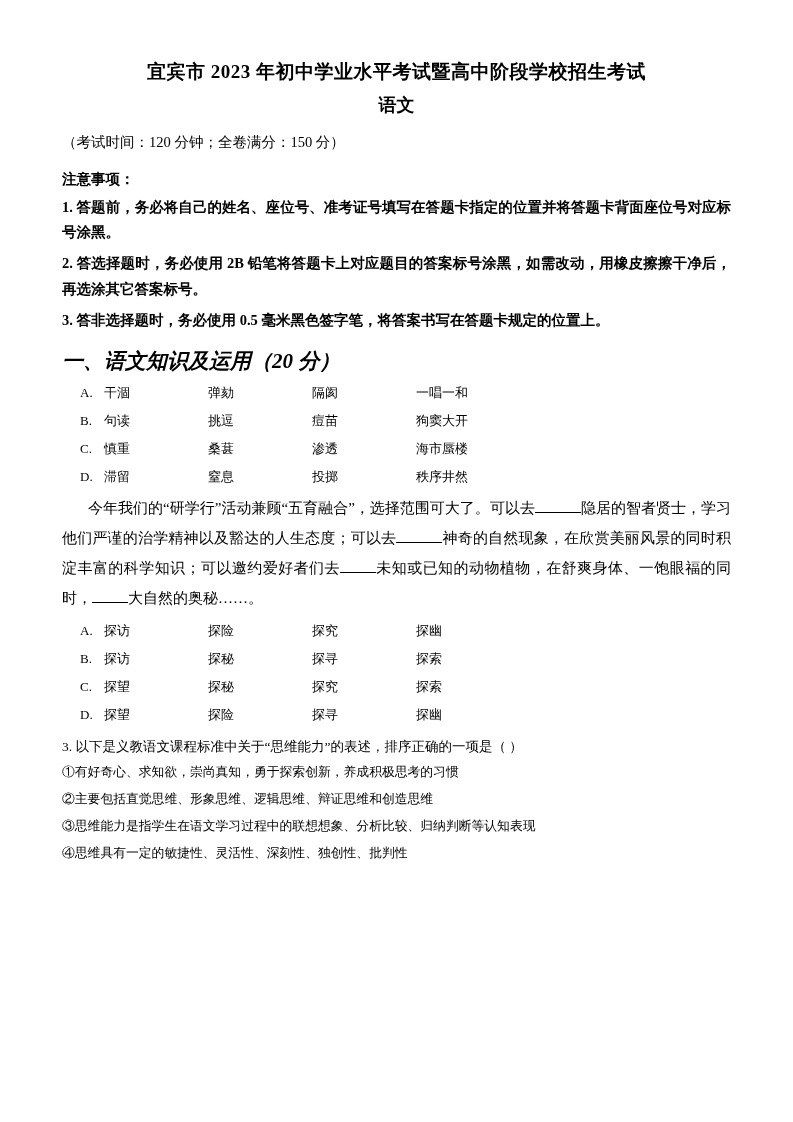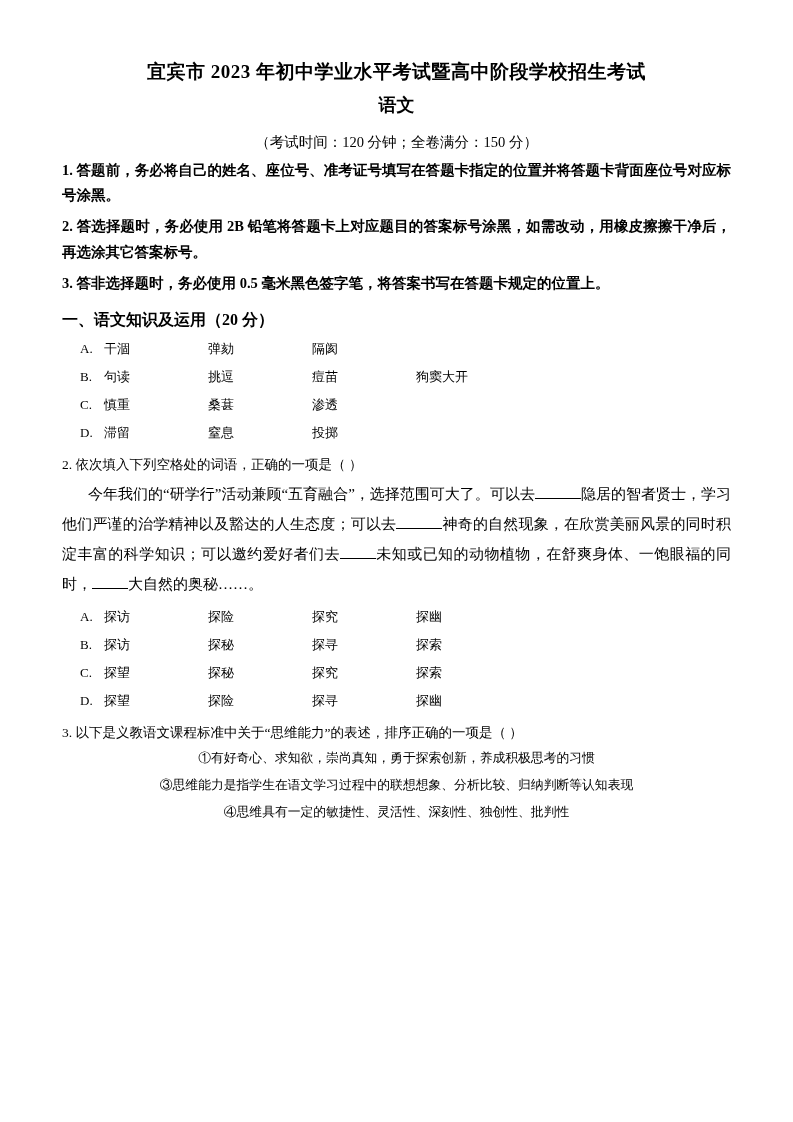--- a/index.html
+++ b/index.html
@@ -29,40 +29,40 @@
     line-height: 1.5;
     margin: 0 0 2px 0;
   }
   .doc-subject {
     text-align: center;
     font-size: 18px;
     font-weight: bold;
     margin: 6px 0 0 0;
   }
   .doc-exam-info {
-    text-align: center;
     font-size: 14.5px;
     margin: 16px 0 0 0;
   }
   .notice-head {
     font-size: 14.5px;
     font-weight: bold;
     margin: 18px 0 0 0;
   }
   .notice-item {
     font-size: 14.5px;
     font-weight: bold;
     line-height: 1.75;
     margin: 6px 0 0 0;
     text-align: justify;
   }
   .section-head {
-    font-size: 16px;
+    font-size: 21px;
     font-weight: bold;
     margin: 14px 0 4px 0;
+    font-style: italic;
   }
   .question {
     font-size: 13.5px;
     line-height: 1.8;
     margin: 6px 0 0 0;
   }
   .passage {
     font-size: 15px;
     line-height: 2.0;
     margin: 2px 0 0 0;
@@ -101,67 +101,69 @@
     width: 104px;
     flex: none;
   }
   .opt-cell.wide {
     width: 140px;
   }
   .stmt {
     font-size: 12.8px;
     line-height: 2.1;
     margin: 0;
-    text-align: center;
   }
 </style>
 </head>
 <body>
 
 <div class="page">
 
   <div class="doc-title">宜宾市 2023 年初中学业水平考试暨高中阶段学校招生考试</div>
   <div class="doc-subject">语文</div>
   <div class="doc-exam-info">（考试时间：120 分钟；全卷满分：150 分）</div>
 
+  <div class="notice-head">注意事项：</div>
   <div class="notice-item">1. 答题前，务必将自己的姓名、座位号、准考证号填写在答题卡指定的位置并将答题卡背面座位号对应标号涂黑。</div>
   <div class="notice-item">2. 答选择题时，务必使用 2B 铅笔将答题卡上对应题目的答案标号涂黑，如需改动，用橡皮擦擦干净后，再选涂其它答案标号。</div>
   <div class="notice-item">3. 答非选择题时，务必使用 0.5 毫米黑色签字笔，将答案书写在答题卡规定的位置上。</div>
 
   <div class="section-head">一、语文知识及运用（20 分）</div>
 
   <div class="options">
     <div class="opt-row">
       <span class="opt-label">A.</span>
       <span class="opt-cell">干涸</span>
       <span class="opt-cell">弹劾</span>
       <span class="opt-cell">隔阂</span>
+      <span class="opt-cell wide">一唱一和</span>
     </div>
     <div class="opt-row">
       <span class="opt-label">B.</span>
       <span class="opt-cell">句读</span>
       <span class="opt-cell">挑逗</span>
       <span class="opt-cell">痘苗</span>
       <span class="opt-cell wide">狗窦大开</span>
     </div>
     <div class="opt-row">
       <span class="opt-label">C.</span>
       <span class="opt-cell">慎重</span>
       <span class="opt-cell">桑葚</span>
       <span class="opt-cell">渗透</span>
+      <span class="opt-cell wide">海市蜃楼</span>
     </div>
     <div class="opt-row">
       <span class="opt-label">D.</span>
       <span class="opt-cell">滞留</span>
       <span class="opt-cell">窒息</span>
       <span class="opt-cell">投掷</span>
+      <span class="opt-cell wide">秩序井然</span>
     </div>
   </div>
 
-  <div class="question">2. 依次填入下列空格处的词语，正确的一项是（      ）</div>
   <div class="passage">
     <span class="indent"></span><span>今年我们的“研学行”活动兼顾“五育融合”，选择范围可大了。可以去</span><span class="blank"></span><span>隐居的智者贤士，学习他们严谨的治学精神以及豁达的人生态度；可以去</span><span class="blank"></span><span>神奇的自然现象，在欣赏美丽风景的同时积淀丰富的科学知识；可以邀约爱好者们去</span><span class="blank-sm"></span><span>未知或已知的动物植物，在舒爽身体、一饱眼福的同时，</span><span class="blank-sm"></span><span>大自然的奥秘……。</span>
   </div>
   <div class="options">
     <div class="opt-row">
       <span class="opt-label">A.</span>
       <span class="opt-cell">探访</span>
       <span class="opt-cell">探险</span>
       <span class="opt-cell">探究</span>
       <span class="opt-cell wide">探幽</span>
@@ -184,16 +186,17 @@
       <span class="opt-label">D.</span>
       <span class="opt-cell">探望</span>
       <span class="opt-cell">探险</span>
       <span class="opt-cell">探寻</span>
       <span class="opt-cell wide">探幽</span>
     </div>
   </div>
 
   <div class="question">3. 以下是义教语文课程标准中关于“思维能力”的表述，排序正确的一项是（      ）</div>
   <div class="stmt">①有好奇心、求知欲，崇尚真知，勇于探索创新，养成积极思考的习惯</div>
+  <div class="stmt">②主要包括直觉思维、形象思维、逻辑思维、辩证思维和创造思维</div>
   <div class="stmt">③思维能力是指学生在语文学习过程中的联想想象、分析比较、归纳判断等认知表现</div>
   <div class="stmt">④思维具有一定的敏捷性、灵活性、深刻性、独创性、批判性</div>
 
 </div>
 
 </body></html>

